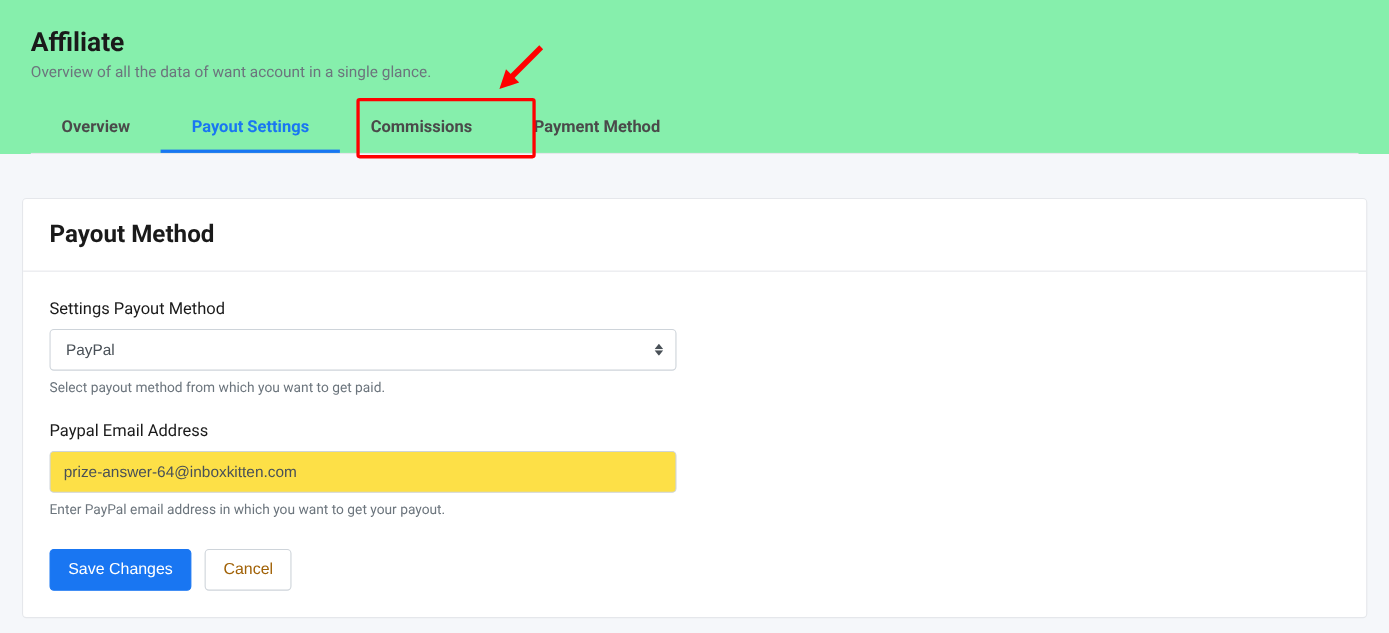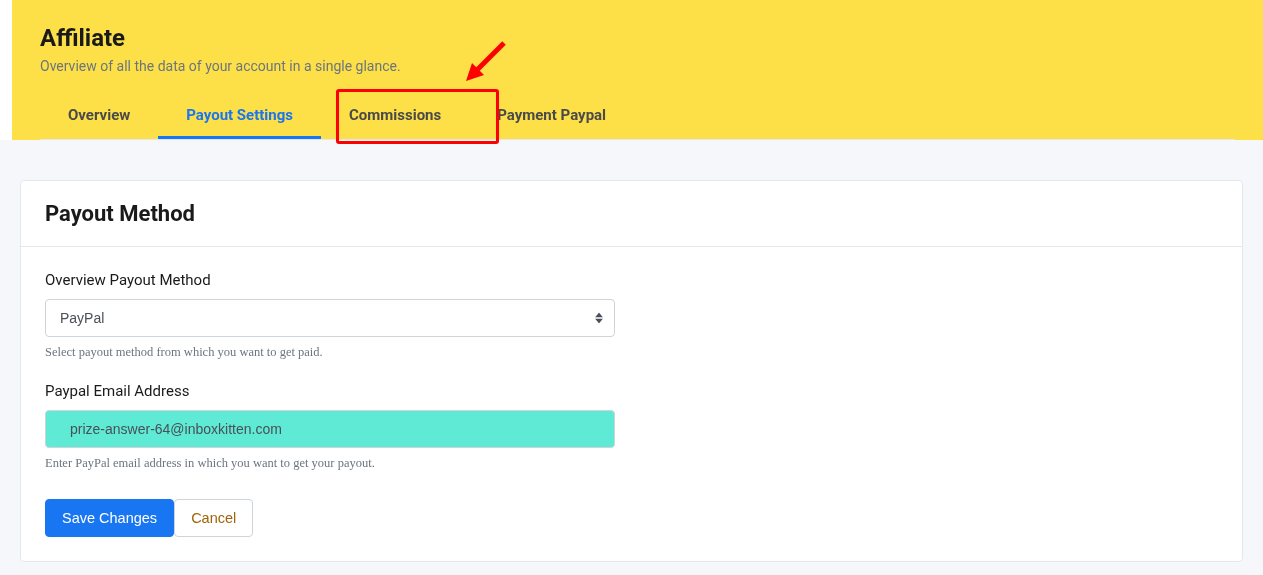--- a/index.html
+++ b/index.html
@@ -7,22 +7,21 @@
       margin: 0;
       padding: 0;
     }
     body {
       font-family: -apple-system, BlinkMacSystemFont, "Segoe UI", Roboto, "Helvetica Neue", Arial, sans-serif;
       background: #ffffff;
       color: #1a1a1a;
     }
     .header-area {
       padding: 24px 28px 0 28px;
-      background: #fde047;
-      margin-left: 12px;
+      background: #86efac;
     }
     .page-title {
       font-size: 24px;
       font-weight: 700;
       color: #1a1a1a;
       margin-bottom: 6px;
     }
     .page-subtitle {
       font-size: 14px;
       color: #6c757d;
@@ -119,35 +118,35 @@
       pointer-events: none;
       display: flex;
       flex-direction: column;
       gap: 1px;
     }
     .select-caret svg {
       display: block;
     }
     .form-input {
       width: 100%;
-      padding: 10px 24px;
+      padding: 10px 12px;
       font-size: 14px;
       border: 1px solid #ced4da;
       border-radius: 4px;
-      background: #5eead4;
+      background: #fde047;
       color: #495057;
     }
     .form-help {
       font-size: 12.5px;
       color: #6c757d;
       margin-top: 8px;
-      font-family: Liberation Serif, serif;
     }
     .button-row {
       display: flex;
+      gap: 12px;
       margin-top: 28px;
       align-items: flex-end;
     }
     .btn {
       padding: 10px 16px;
       font-size: 14.5px;
       border-radius: 4px;
       cursor: pointer;
       border: 1px solid transparent;
       font-weight: 400;
@@ -161,46 +160,46 @@
       background: #ffffff;
       color: #a16207;
       border: 1px solid #ced4da;
     }
   </style>
 </head>
 <body>
 
 <div class="header-area" style="position:relative;">
   <h1 class="page-title">Affiliate</h1>
-  <p class="page-subtitle">Overview of all the data of your account in a single glance.</p>
+  <p class="page-subtitle">Overview of all the data of want account in a single glance.</p>
 
   <div class="arrow-annotation">
     <svg width="50" height="50" viewBox="0 0 50 50">
       <path d="M 42 6 L 10 38" stroke="#ff0000" stroke-width="5" fill="none"></path>
       <path d="M 4 44 L 10 26 L 22 38 Z" fill="#ff0000"></path>
     </svg>
   </div>
 
   <div class="tabs">
     <div class="tab">Overview</div>
     <div class="tab active">Payout Settings</div>
     <div class="tab">Commissions</div>
-    <div class="tab">Payment Paypal</div>
+    <div class="tab">Payment Method</div>
     <div class="tab-highlight"></div>
   </div>
 </div>
 
 <div class="content-area">
   <div class="card">
     <div class="card-header">
       <h2 class="card-title">Payout Method</h2>
     </div>
     <div class="card-body">
       <div class="form-group">
-        <label class="form-label">Overview Payout Method</label>
+        <label class="form-label">Settings Payout Method</label>
         <div class="select-wrapper">
           <select class="form-select">
             <option>PayPal</option>
           </select>
           <span class="select-caret">
             <svg width="8" height="5" viewBox="0 0 8 5">
                 <path d="M0 5 L4 0 L8 5 Z" fill="#495057"></path>
               </svg>
             <svg width="8" height="5" viewBox="0 0 8 5">
                 <path d="M0 0 L4 5 L8 0 Z" fill="#495057"></path>

